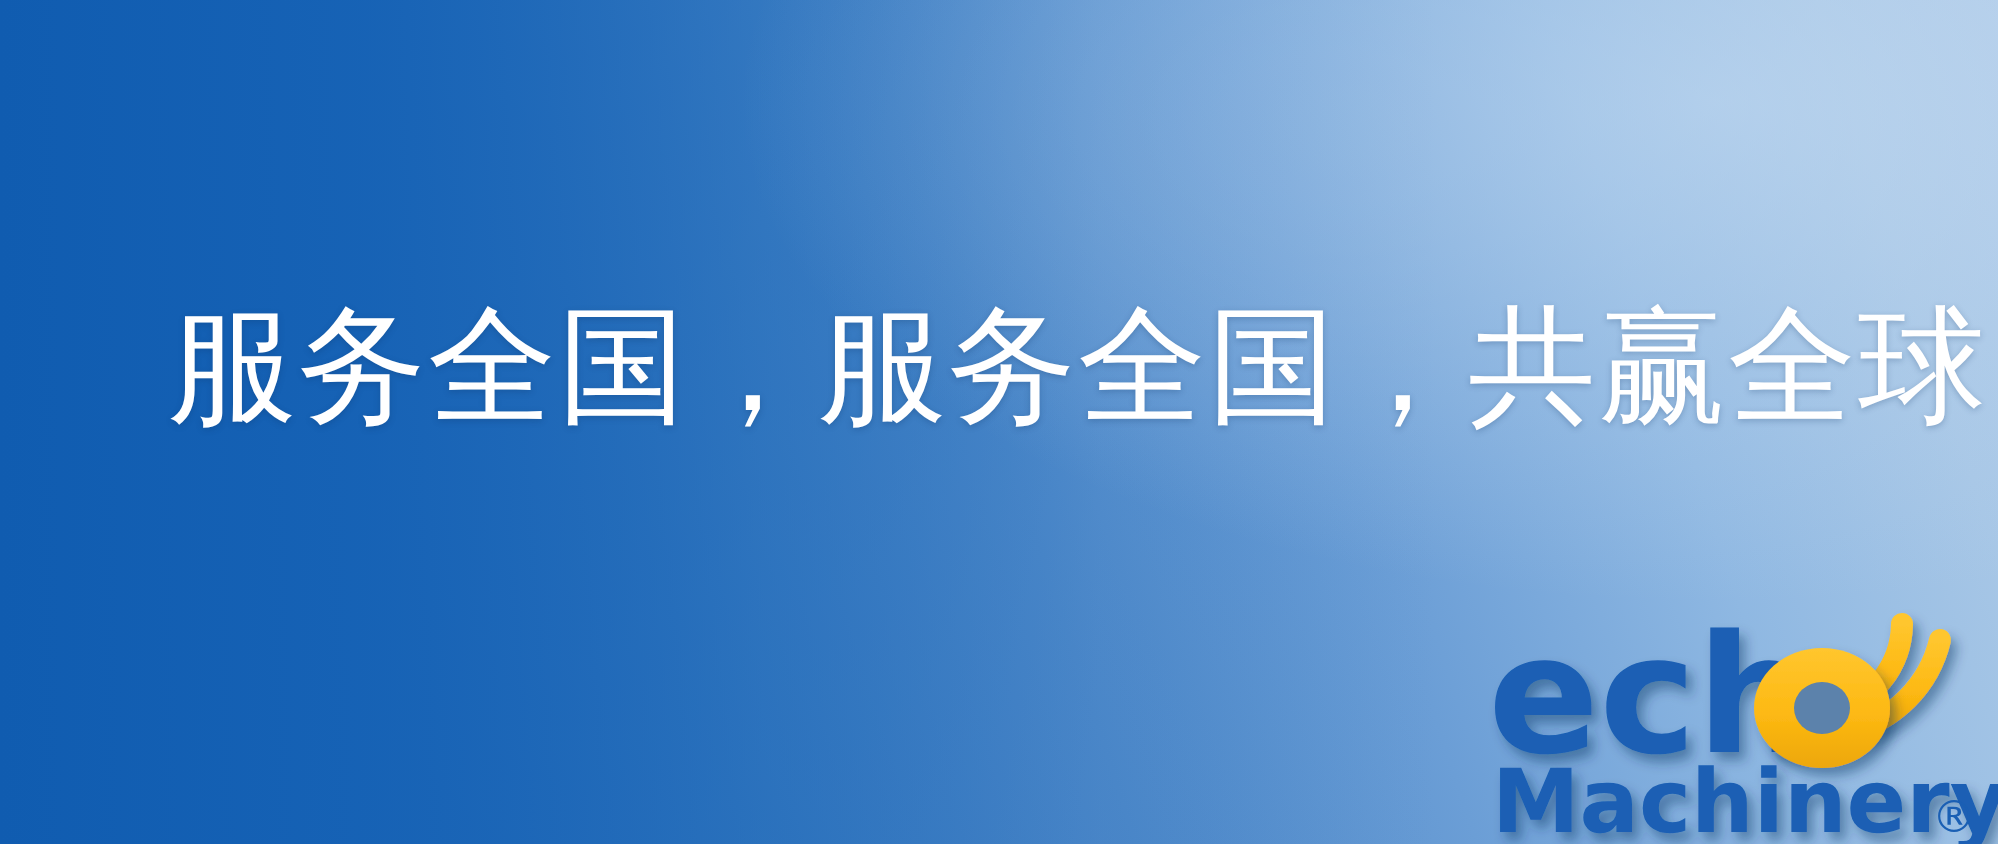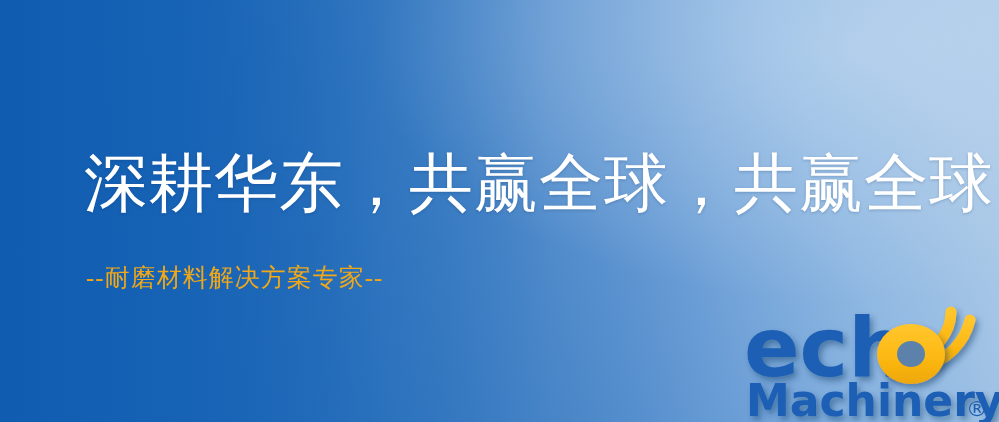--- a/index.html
+++ b/index.html
@@ -113,23 +113,22 @@
 </style>
 </head>
 <body>
 
 <div id="banner">
 
   <div id="gradient-base" class="layer"></div>
   <div id="gradient-left" class="layer"></div>
   <div id="gradient-glow" class="layer"></div>
 
-  <div id="headline" class="layer">深耕华东，共赢全球，共赢全球</div>
+  <div id="headline" class="layer">服务全国，服务全国，共赢全球</div>
 
-  <div id="subtitle" class="layer">--耐磨材料解决方案专家--</div>
 
   <div id="logo" class="layer">
     <svg id="logo-wordmark" viewBox="0 0 255 126" xmlns="http://www.w3.org/2000/svg">
       <defs>
         <filter id="dropsh" x="-25%" y="-25%" width="160%" height="170%">
           <feDropShadow dx="3" dy="4" stdDeviation="3" flood-color="#0c2f5c" flood-opacity="0.42"></feDropShadow>
         </filter>
         <linearGradient id="blueGrad" x1="0" y1="0" x2="0" y2="1">
           <stop offset="0%" stop-color="#2a6fc4"></stop>
           <stop offset="55%" stop-color="#1a5fb4"></stop>

